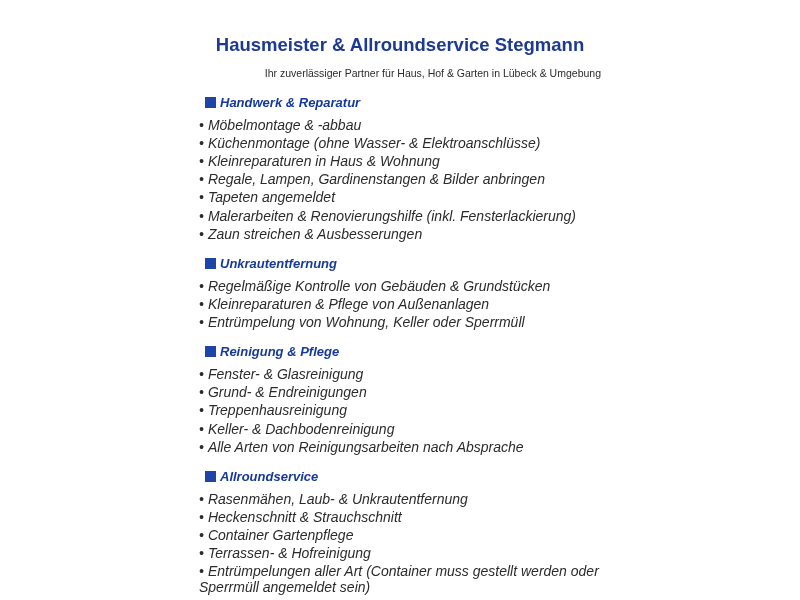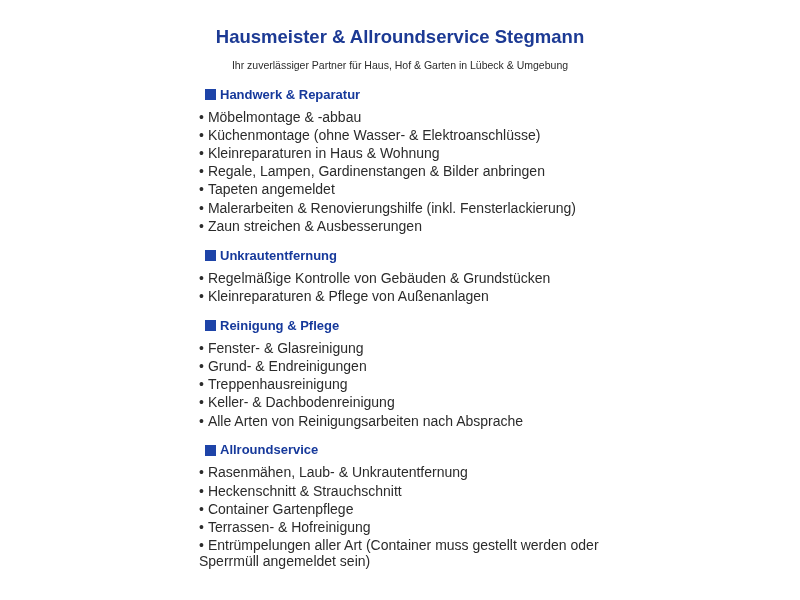--- a/index.html
+++ b/index.html
@@ -12,39 +12,39 @@
   *{box-sizing:border-box;}
   html,body{margin:0;padding:0;}
   body{
     width:800px;height:600px;overflow:hidden;
     background:var(--bg-color);
     color:var(--text-color);
     font-family:"Liberation Sans", sans-serif;
   }
   .container{
     width:402px;
-    margin:0 auto;
+    margin:8px auto;
     padding-top:26px;
   }
   .title{
     margin:0;
     font-size:18.5px;
     line-height:21px;
     font-weight:bold;
     text-align:center;
     color:var(--title-color);
   }
   .subtitle{
     margin:11px 0 0 0;
     font-size:10.5px;
     line-height:15px;
-    text-align:center;
+    text-align:right;
     color:var(--text-color);
   }
-  section.svc{margin:0;}
+  section.svc{margin:0;font-style:italic;}
   .svc-head{
     margin:13.5px 0 7px 0;
     padding-left:6px;
     font-size:13px;
     line-height:16px;
     font-weight:bold;
     color:var(--heading-color);
     display:flex;
     align-items:center;
   }
@@ -87,20 +87,21 @@
   </section>
 
   <section class="svc">
     <h2 class="svc-head">
       <span class="sq"></span>
       <span class="svc-head-text">Unkrautentfernung</span>
     </h2>
     <div class="items">
           <p class="item"><span class="bullet">•</span><span>Regelmäßige Kontrolle von Gebäuden &amp; Grundstücken</span></p>
           <p class="item"><span class="bullet">•</span><span>Kleinreparaturen &amp; Pflege von Außenanlagen</span></p>
+          <p class="item"><span class="bullet">•</span><span>Entrümpelung von Wohnung, Keller oder Sperrmüll</span></p>
         </div>
   </section>
 
   <section class="svc">
     <h2 class="svc-head">
       <span class="sq"></span>
       <span class="svc-head-text">Reinigung &amp; Pflege</span>
     </h2>
     <div class="items">
           <p class="item"><span class="bullet">•</span><span>Fenster- &amp; Glasreinigung</span></p>

